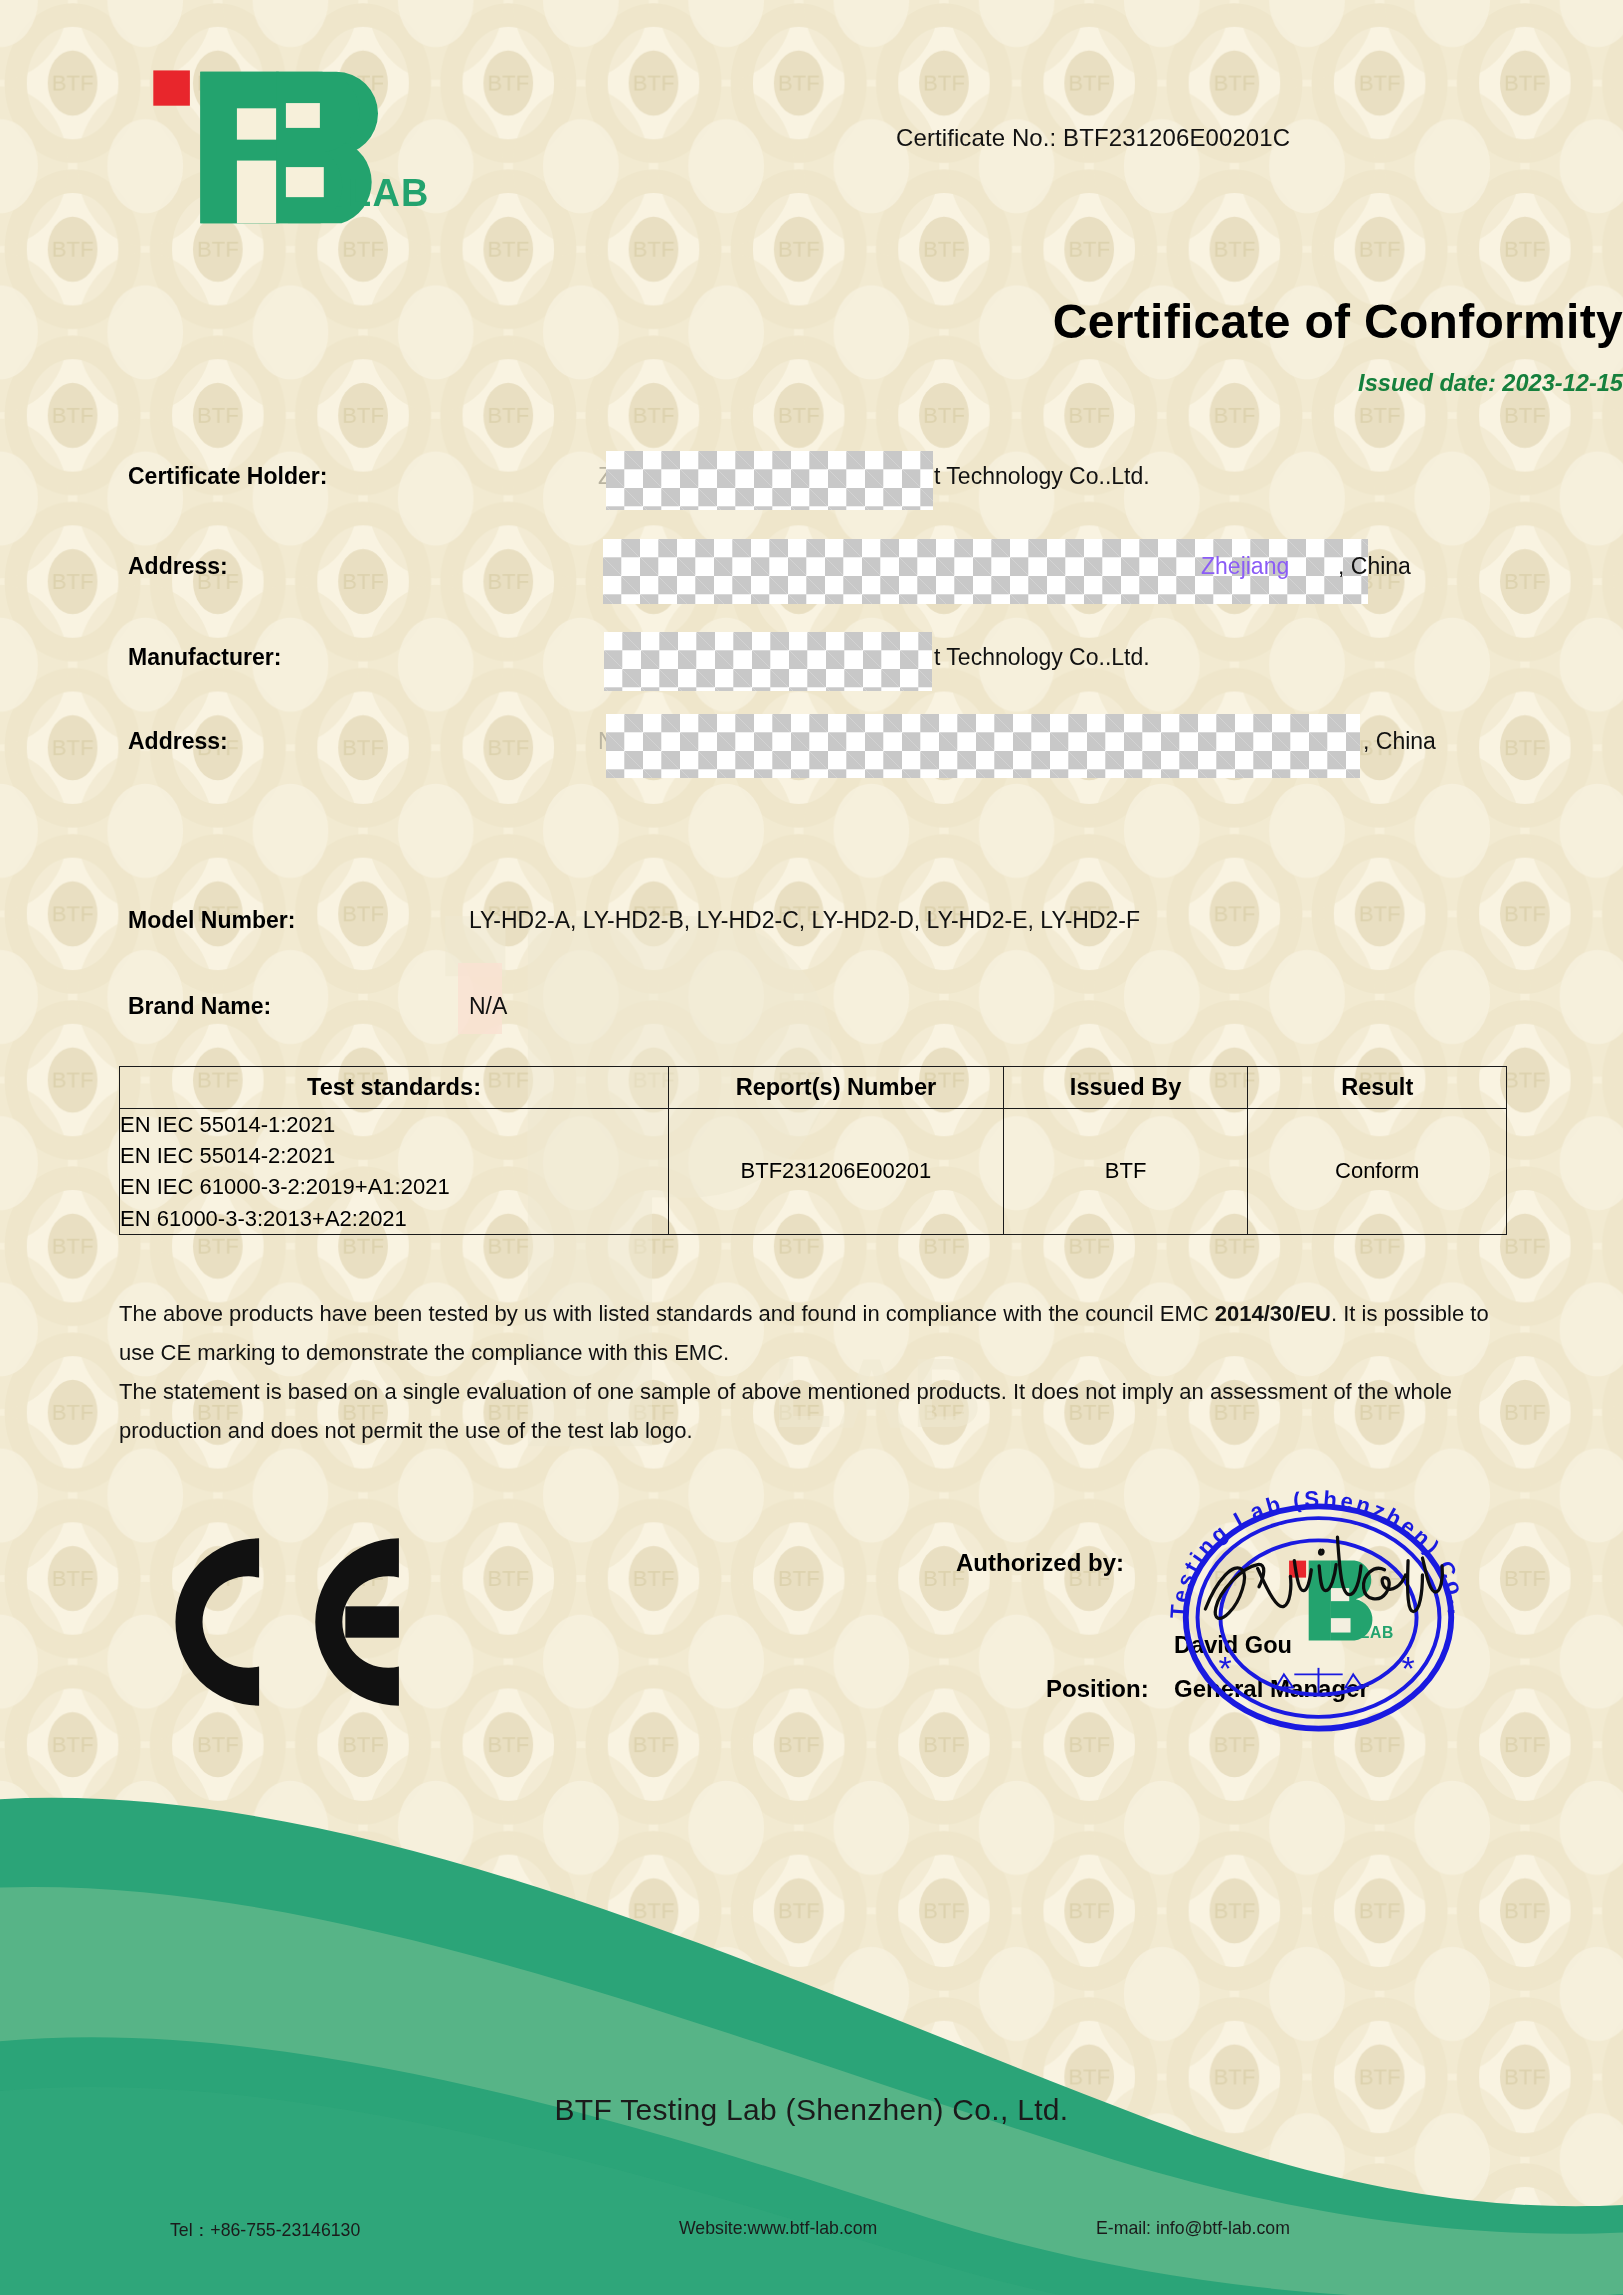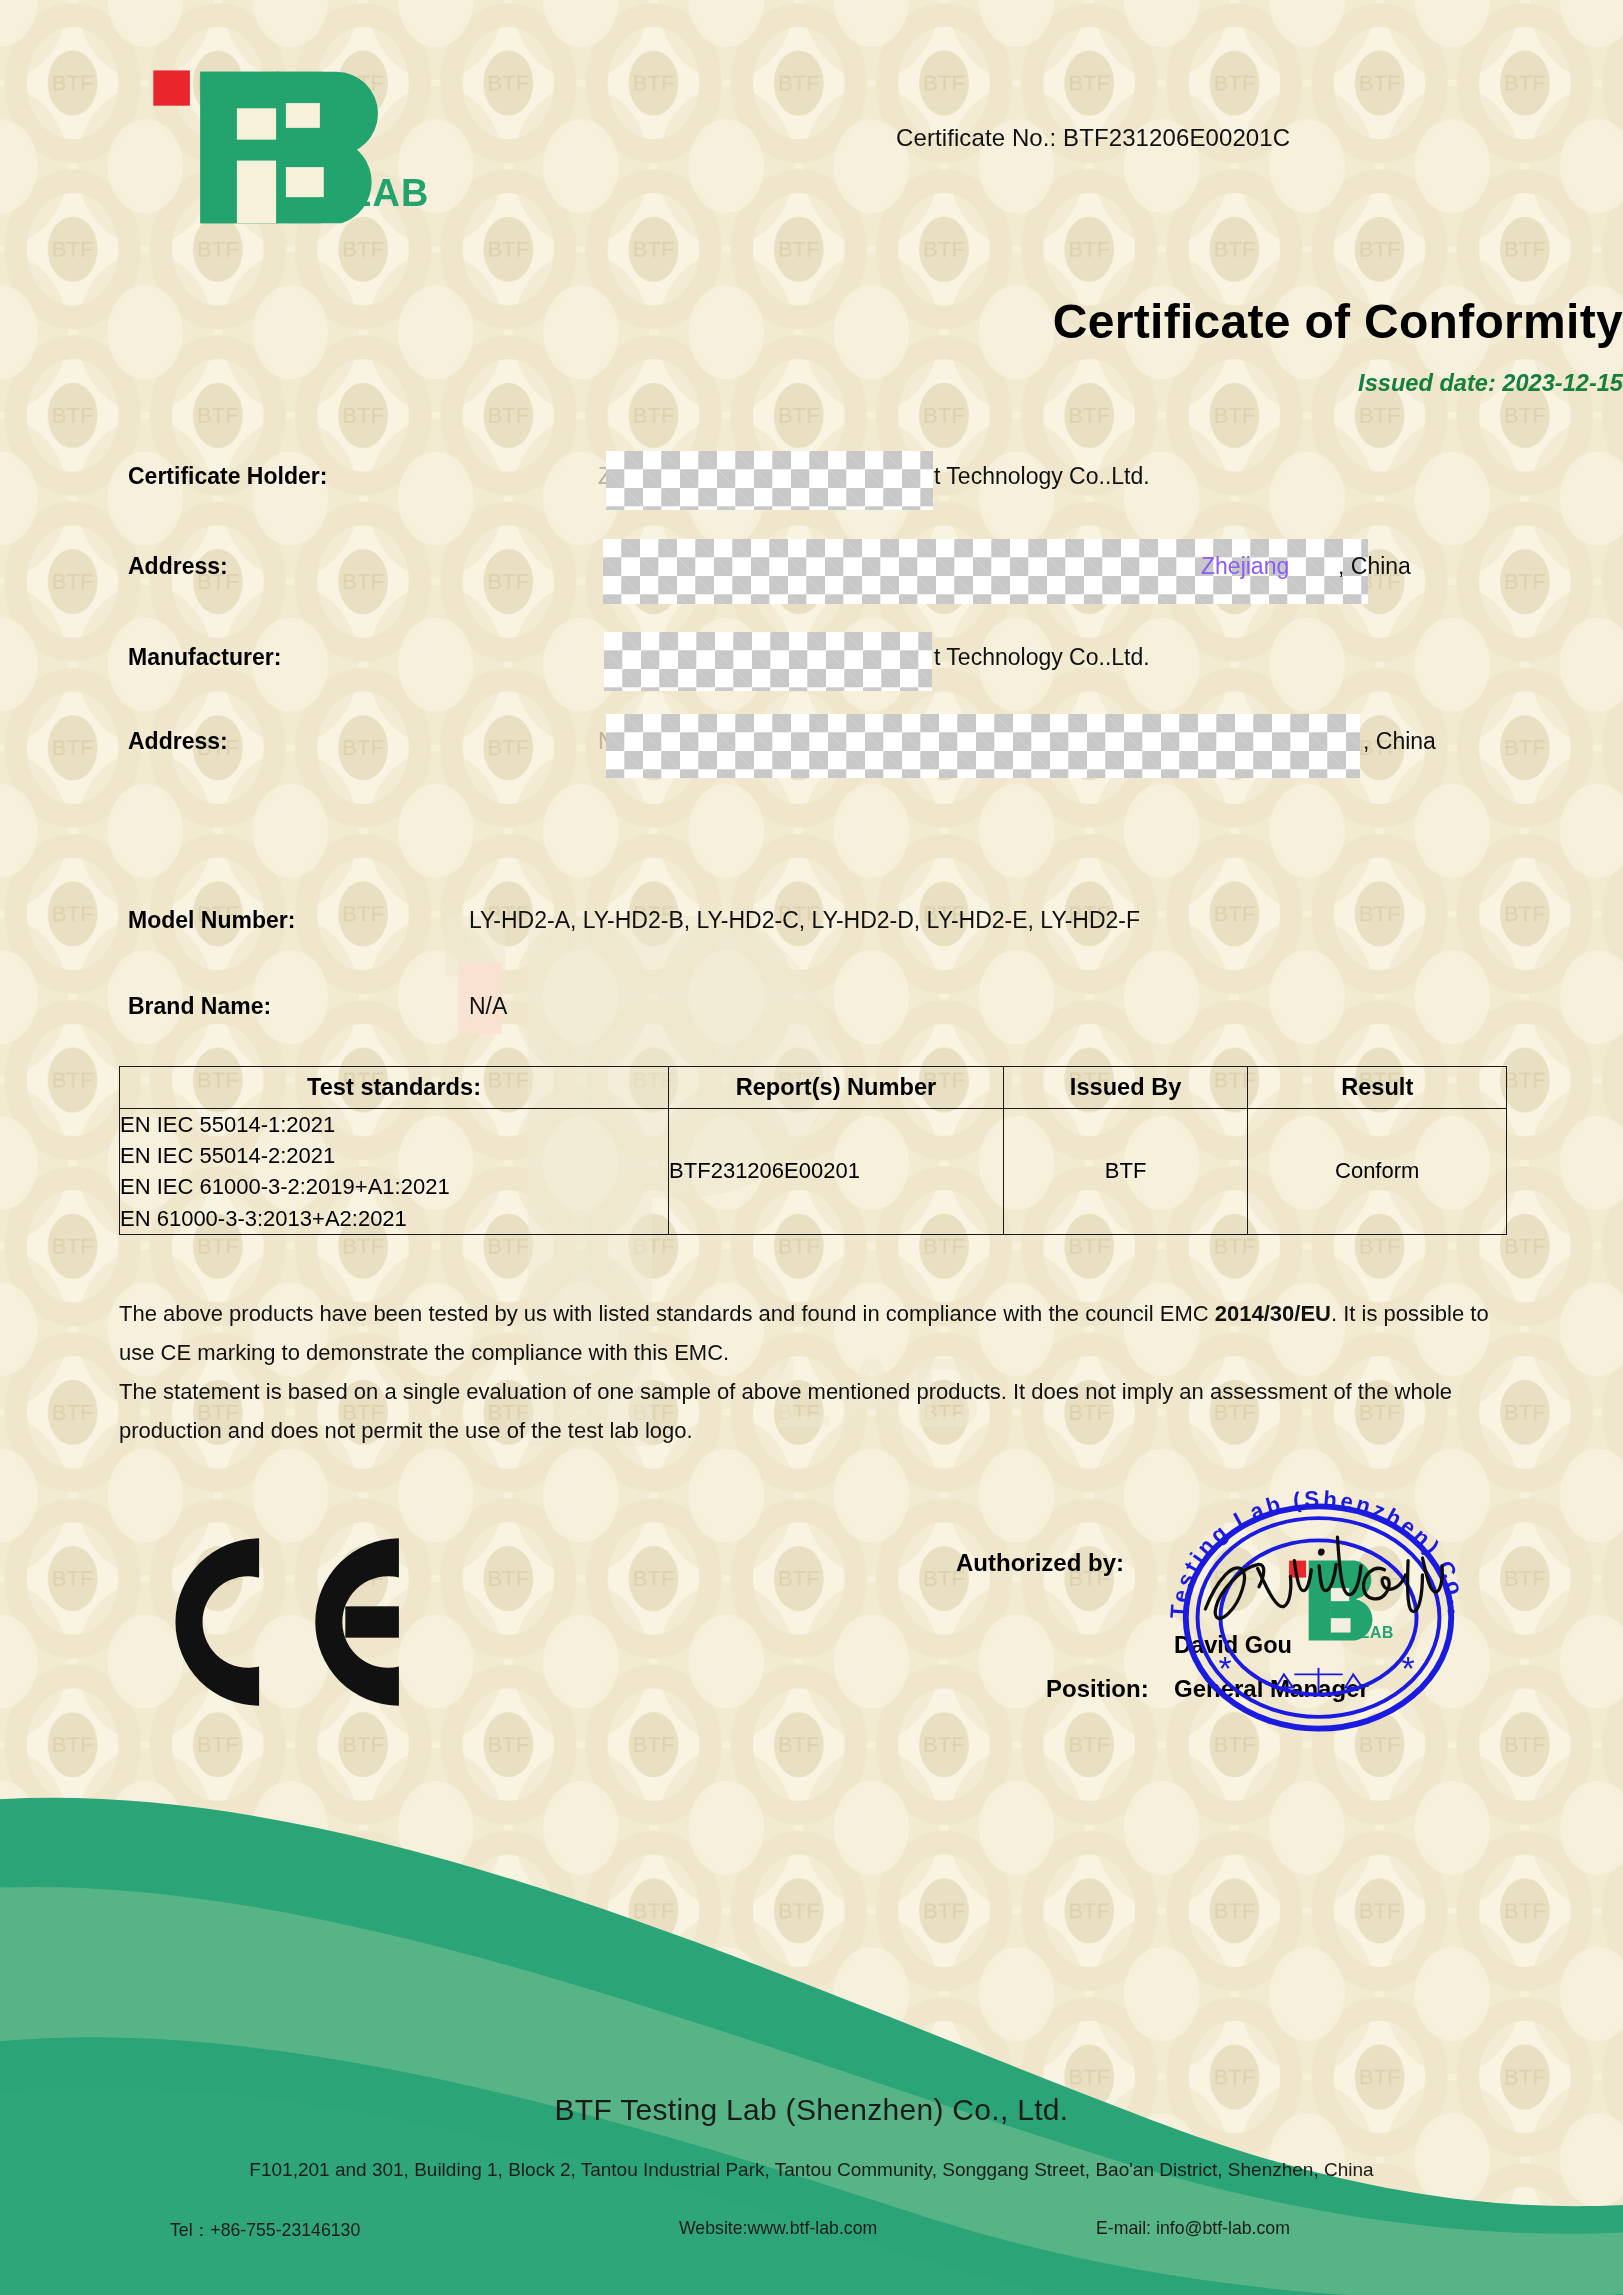--- a/index.html
+++ b/index.html
@@ -108,21 +108,21 @@
   table.std th, table.std td{
     border:1.3px solid #1a1a1a;
     padding:0;
   }
   table.std th{
     font-size:23.6px; font-weight:bold; text-align:center;
     height:42px;
   }
   table.std td{ font-size:22px; }
   td.c-std{ width:550px; padding:10.5px 14.4px 14.4px 14.4px; vertical-align:top; line-height:1.42; }
-  td.c-rep{ width:335px; text-align:left; vertical-align:middle; }
+  td.c-rep{ width:335px; text-align:center; vertical-align:middle; }
   td.c-iss{ width:245px; text-align:center; vertical-align:middle; }
   td.c-res{ width:259px; text-align:center; vertical-align:middle; }
   .std-line{ display:block; }
 
   
   .statement{
     position:absolute; left:119px; top:1294px; width:1392px;
     font-size:22px; color:#111; line-height:1.78;
   }
   .statement b{ font-weight:bold; }
@@ -368,21 +368,20 @@
   </svg>
 
   <svg class="wave" viewBox="0 0 2481 909" preserveAspectRatio="none" xmlns="http://www.w3.org/2000/svg">
     <path d="M0 150 C 560 120, 1180 420, 1760 640 C 2050 750, 2280 780, 2481 770 L2481 909 L0 909 Z" fill="#2ba478"></path>
     <path d="M0 285 C 520 268, 1120 520, 1700 700 C 2010 795, 2270 822, 2481 812 L2481 909 L0 909 Z" fill="#57b487"></path>
     <path d="M0 520 C 430 480, 960 640, 1420 790 C 1760 898, 2120 930, 2481 906 L2481 909 L0 909 Z" fill="#2ba478"></path>
     <path d="M0 596 C 430 556, 960 712, 1420 856 C 1760 960, 2120 980, 2481 960 L2481 909 L0 909 Z" fill="#36a97c" opacity=".45"></path>
   </svg>
 
   <div class="footer-text f-company">BTF Testing Lab (Shenzhen) Co., Ltd.</div>
-  <div class="footer-text f-address">F101,201 and 301, Building 1, Block 2, Tantou Industrial Park, Tantou Community, Songgang Street, Bao'an District, Shenzhen, China</div>
   <div class="f-contacts">
     <span class="f-tel">Tel：+86-755-23146130</span>
     <span class="f-web">Website:www.btf-lab.com</span>
     <span class="f-mail">E-mail: info@btf-lab.com</span>
   </div>
 
 </div>
 
 
 </body></html>

